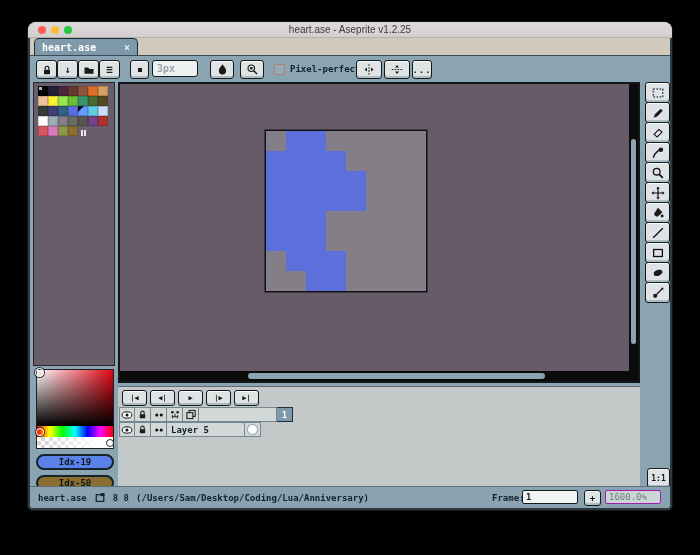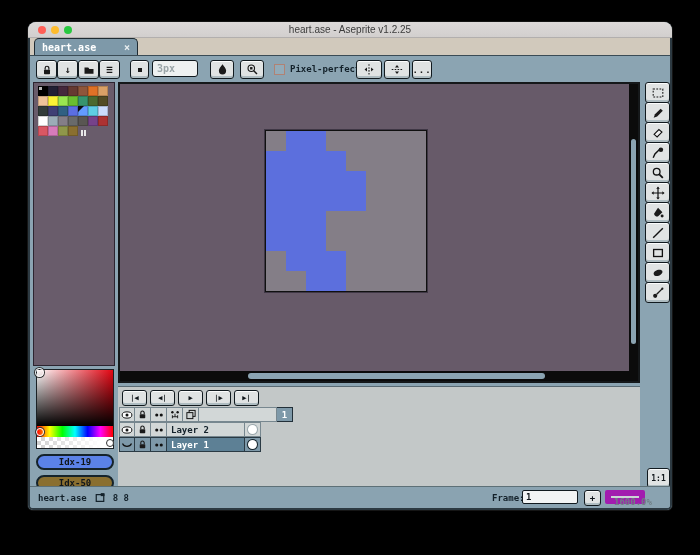--- a/index.html
+++ b/index.html
@@ -97,22 +97,22 @@
   .cel{width:9px;height:9px;border-radius:50%;background:#fff;box-shadow:0 0 0 1px #9aa7ac;}
   .lrow.sel .cel{box-shadow:0 0 0 1px #16242c;}
   
   .statusbar{position:absolute;left:0;right:0;bottom:0;height:21px;background:#8aa3b1;border-top:1px solid #5d7077;}
   .sb-left{position:absolute;left:8px;top:0;height:21px;display:flex;align-items:center;gap:7px;}
   .sb-frame-label{position:absolute;left:462px;top:6px;}
   .sb-input{position:absolute;left:492px;top:3px;width:56px;height:14px;background:#f2f4f4;border:1px solid #111a1f;
             border-radius:2px;box-sizing:border-box;font-size:9px;font-weight:bold;color:#10161a;
             line-height:12px;padding-left:3px;}
   .sb-plus{left:554px;top:3px;width:15px;height:14px;font-size:9px;font-weight:bold;color:#10161a;}
-  .sb-zoom{position:absolute;left:575px;top:3px;width:40px;height:14px;background:#ccd4d6;border:6px solid #a21caf;
-           border-radius:2px;box-sizing:border-box;font-size:9px;font-weight:bold;color:#6f7f85;
+  .sb-zoom{position:absolute;left:575px;top:3px;width:56px;height:14px;background:#ccd4d6;border:1px solid #a21caf;
+           border-radius:2px;box-sizing:border-box;font-size:9px;font-weight:normal;color:#6f7f85;
            line-height:12px;padding-left:3px;}
   svg{display:block;}
 </style>
 </head>
 <body>
 
 <div id="stage">
   <div class="window">
     <div class="titlebar">
       <span class="tl red"></span>
@@ -433,62 +433,38 @@
                   <rect x="4" y="7.5" width="8" height="6" rx="1" fill="#1a1a1a"></rect>
                 </svg>
               </div>
               <div class="lcell i">
                 <svg width="12" height="8" viewBox="0 0 16 10">
                   <circle cx="5" cy="5" r="2.1" fill="#111"></circle>
                   <circle cx="11" cy="5" r="2.1" fill="#111"></circle>
                 </svg>
               </div>
               <div class="lcell n">
-                <span class="nametext">Layer 2</span>
-              </div>
-              <div class="lcell f">
-                <div class="cel"></div>
-              </div>
-            </div>
-            <div class="lrow sel">
-              <div class="lcell i">
-                <svg width="12" height="10" viewBox="0 0 16 12">
-                  <path d="M2 4 C4 9 12 9 14 4" fill="none" stroke="#111" stroke-width="1.5"></path>
-                </svg>
-              </div>
-              <div class="lcell i">
-                <svg width="11" height="11" viewBox="0 0 16 16">
-                  <path d="M5.5 7.5 V5.5 a2.5 2.5 0 0 1 5 0 V7.5" fill="none" stroke="#1a1a1a" stroke-width="1.6"></path>
-                  <rect x="4" y="7.5" width="8" height="6" rx="1" fill="#1a1a1a"></rect>
-                </svg>
-              </div>
-              <div class="lcell i">
-                <svg width="12" height="8" viewBox="0 0 16 10">
-                  <circle cx="5" cy="5" r="2.1" fill="#111"></circle>
-                  <circle cx="11" cy="5" r="2.1" fill="#111"></circle>
-                </svg>
-              </div>
-              <div class="lcell n">
-                <span class="nametext">Layer 1</span>
+                <span class="nametext">Layer 5</span>
               </div>
               <div class="lcell f">
                 <div class="cel"></div>
               </div>
             </div>
           </div>
       </div>
 
       <div class="statusbar">
         <div class="sb-left">
           <span class="pixeltext">heart.ase</span>
           <svg width="12" height="12" viewBox="0 0 16 16">
               <rect x="3" y="3.5" width="10" height="9" fill="none" stroke="#13212a" stroke-width="1.6"></rect>
               <rect x="9" y="1.5" width="5" height="4" fill="#13212a"></rect>
             </svg>
           <span class="pixeltext">8 8</span>
+          <span class="pixeltext">(/Users/Sam/Desktop/Coding/Lua/Anniversary)</span>
         </div>
         <span class="pixeltext sb-frame-label">Frame:</span>
         <div class="sb-input">1</div>
         <div class="btn sb-plus">+</div>
         <div class="sb-zoom">1600.0%</div>
       </div>
 
     </div>
   </div>
 </div>

